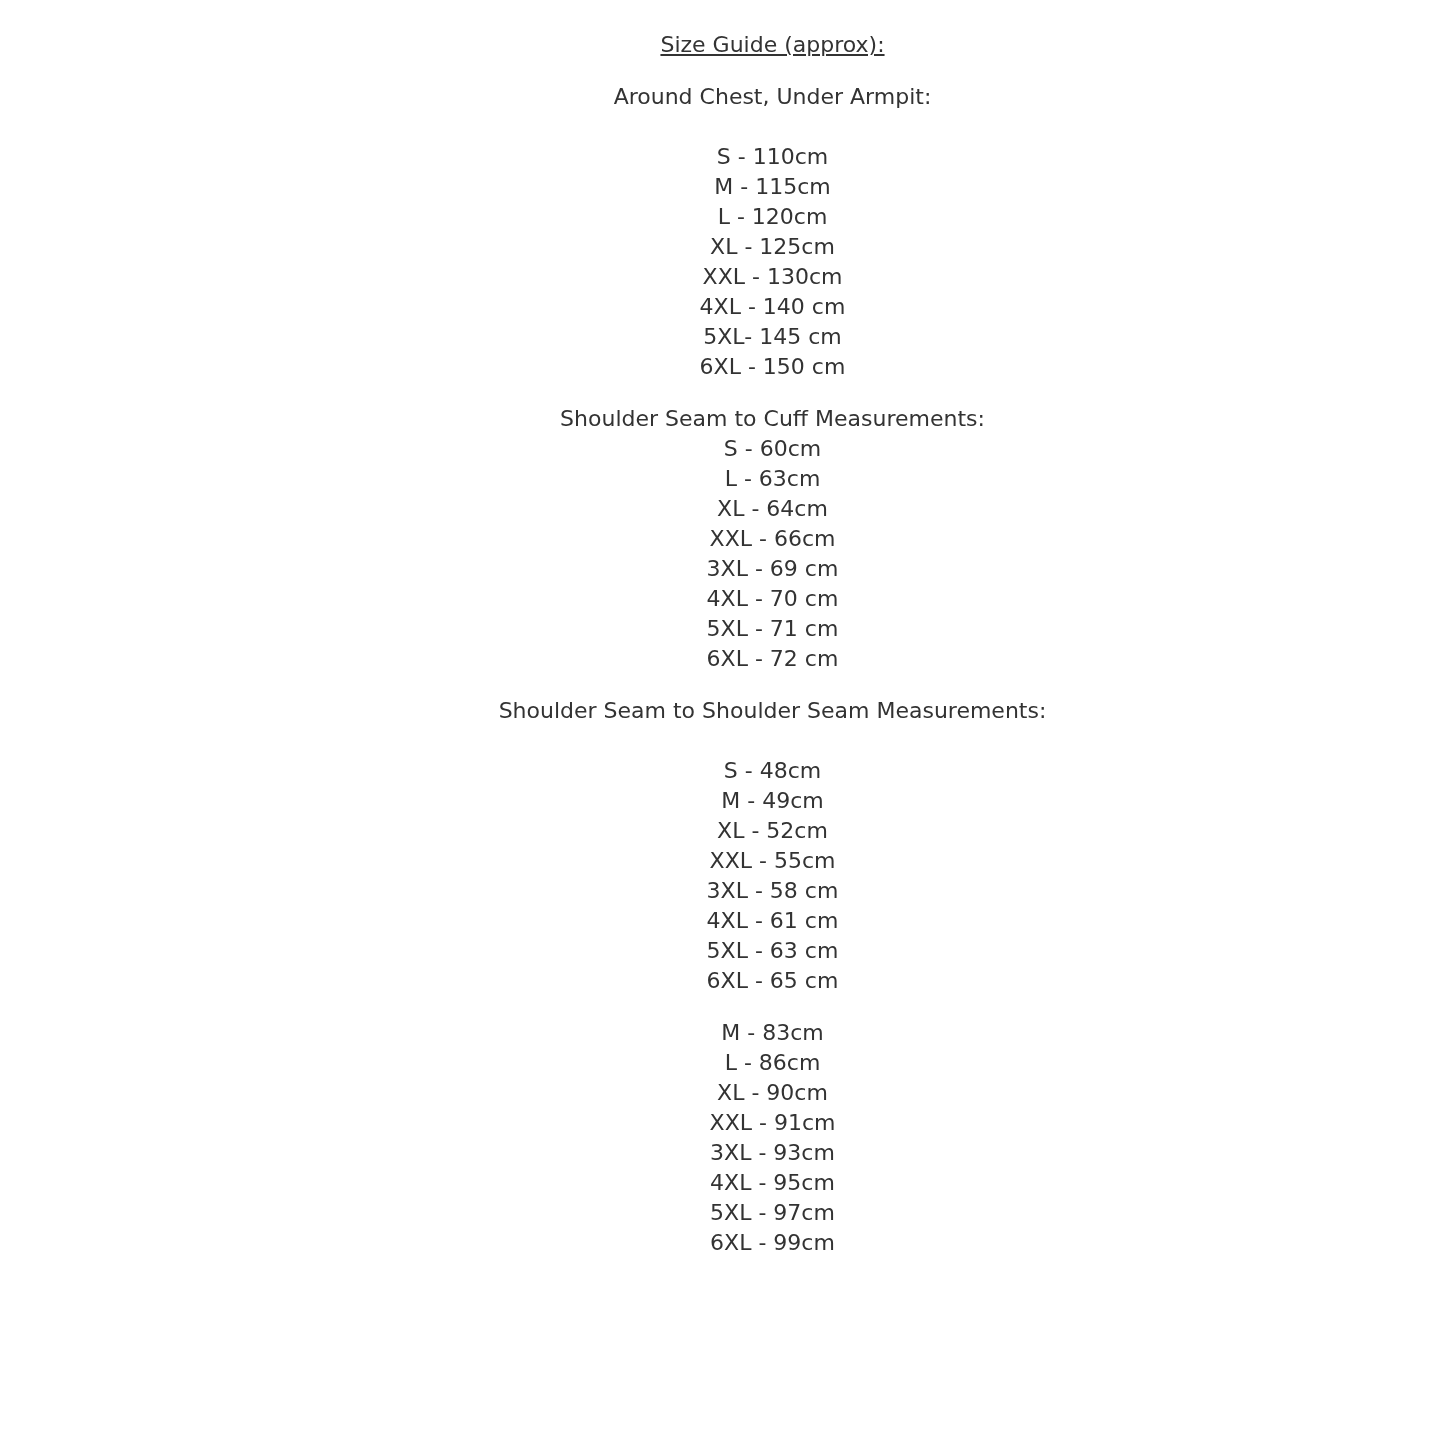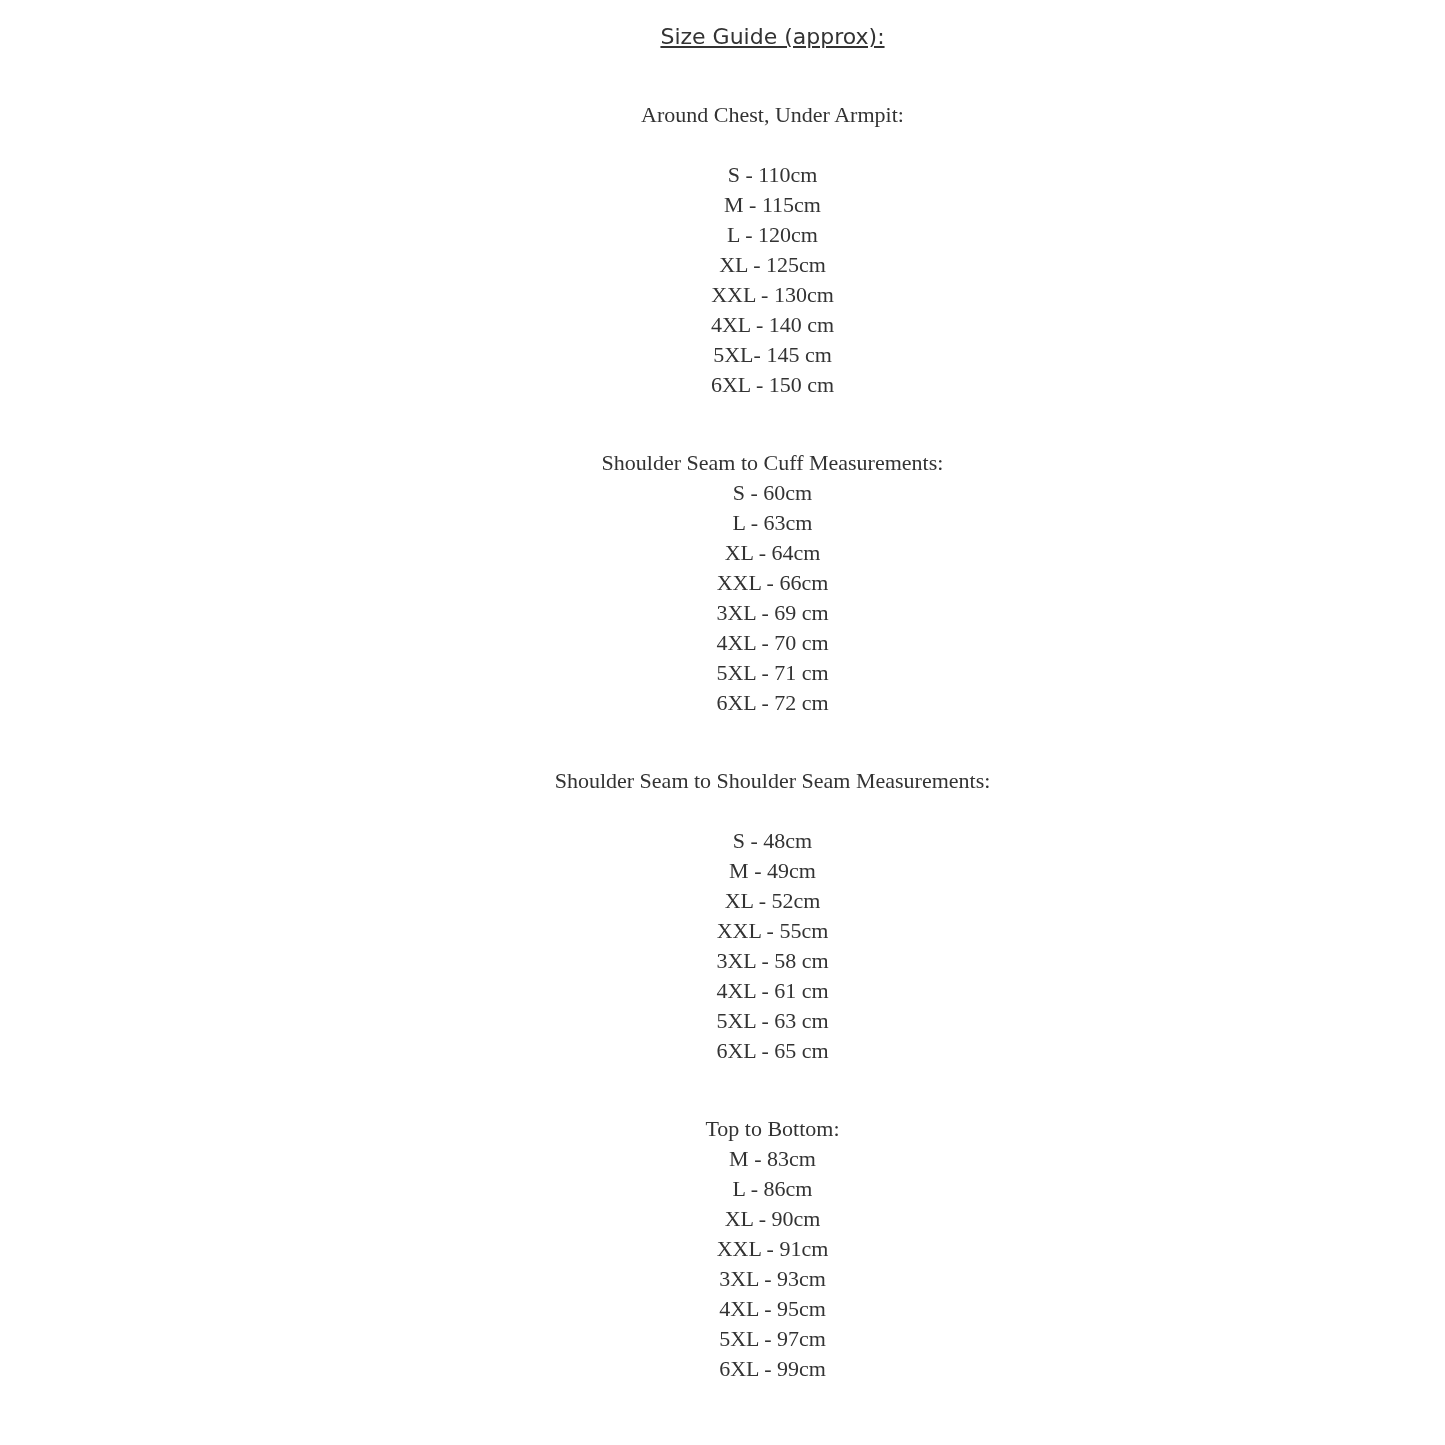--- a/index.html
+++ b/index.html
@@ -19,25 +19,24 @@
     color: #333333;
   }
   .line {
     height: 30px;
     white-space: pre;
   }
   .doc-title {
     text-decoration: underline;
     font-weight: normal;
     font-size: 22px;
-    margin: 4px;
+    margin: 12px;
   }
   .section {
-    margin-top: 48px; 
-    font-family: Liberation Serif, serif;
+    margin-top: 22px; 
   }
   .heading { }
   .item { }
   .spacer { }
 </style>
 </head>
 <body style="background: rgb(255, 255, 255);">
 
 <div class="page" style="color: rgb(51, 51, 51);">
   <h1 class="line doc-title">Size Guide (approx):</h1>
@@ -71,21 +70,20 @@
         <div class="line item">S - 48cm</div>
         <div class="line item">M - 49cm</div>
         <div class="line item">XL - 52cm</div>
         <div class="line item">XXL - 55cm</div>
         <div class="line item">3XL - 58 cm</div>
         <div class="line item">4XL - 61 cm</div>
         <div class="line item">5XL - 63 cm</div>
         <div class="line item">6XL - 65 cm</div>
       </section>
       <section class="section">
-        <div class="line heading">Top to Bottom:</div>
         <div class="line item">M - 83cm</div>
         <div class="line item">L - 86cm</div>
         <div class="line item">XL - 90cm</div>
         <div class="line item">XXL - 91cm</div>
         <div class="line item">3XL - 93cm</div>
         <div class="line item">4XL - 95cm</div>
         <div class="line item">5XL - 97cm</div>
         <div class="line item">6XL - 99cm</div>
       </section>
     </div>

